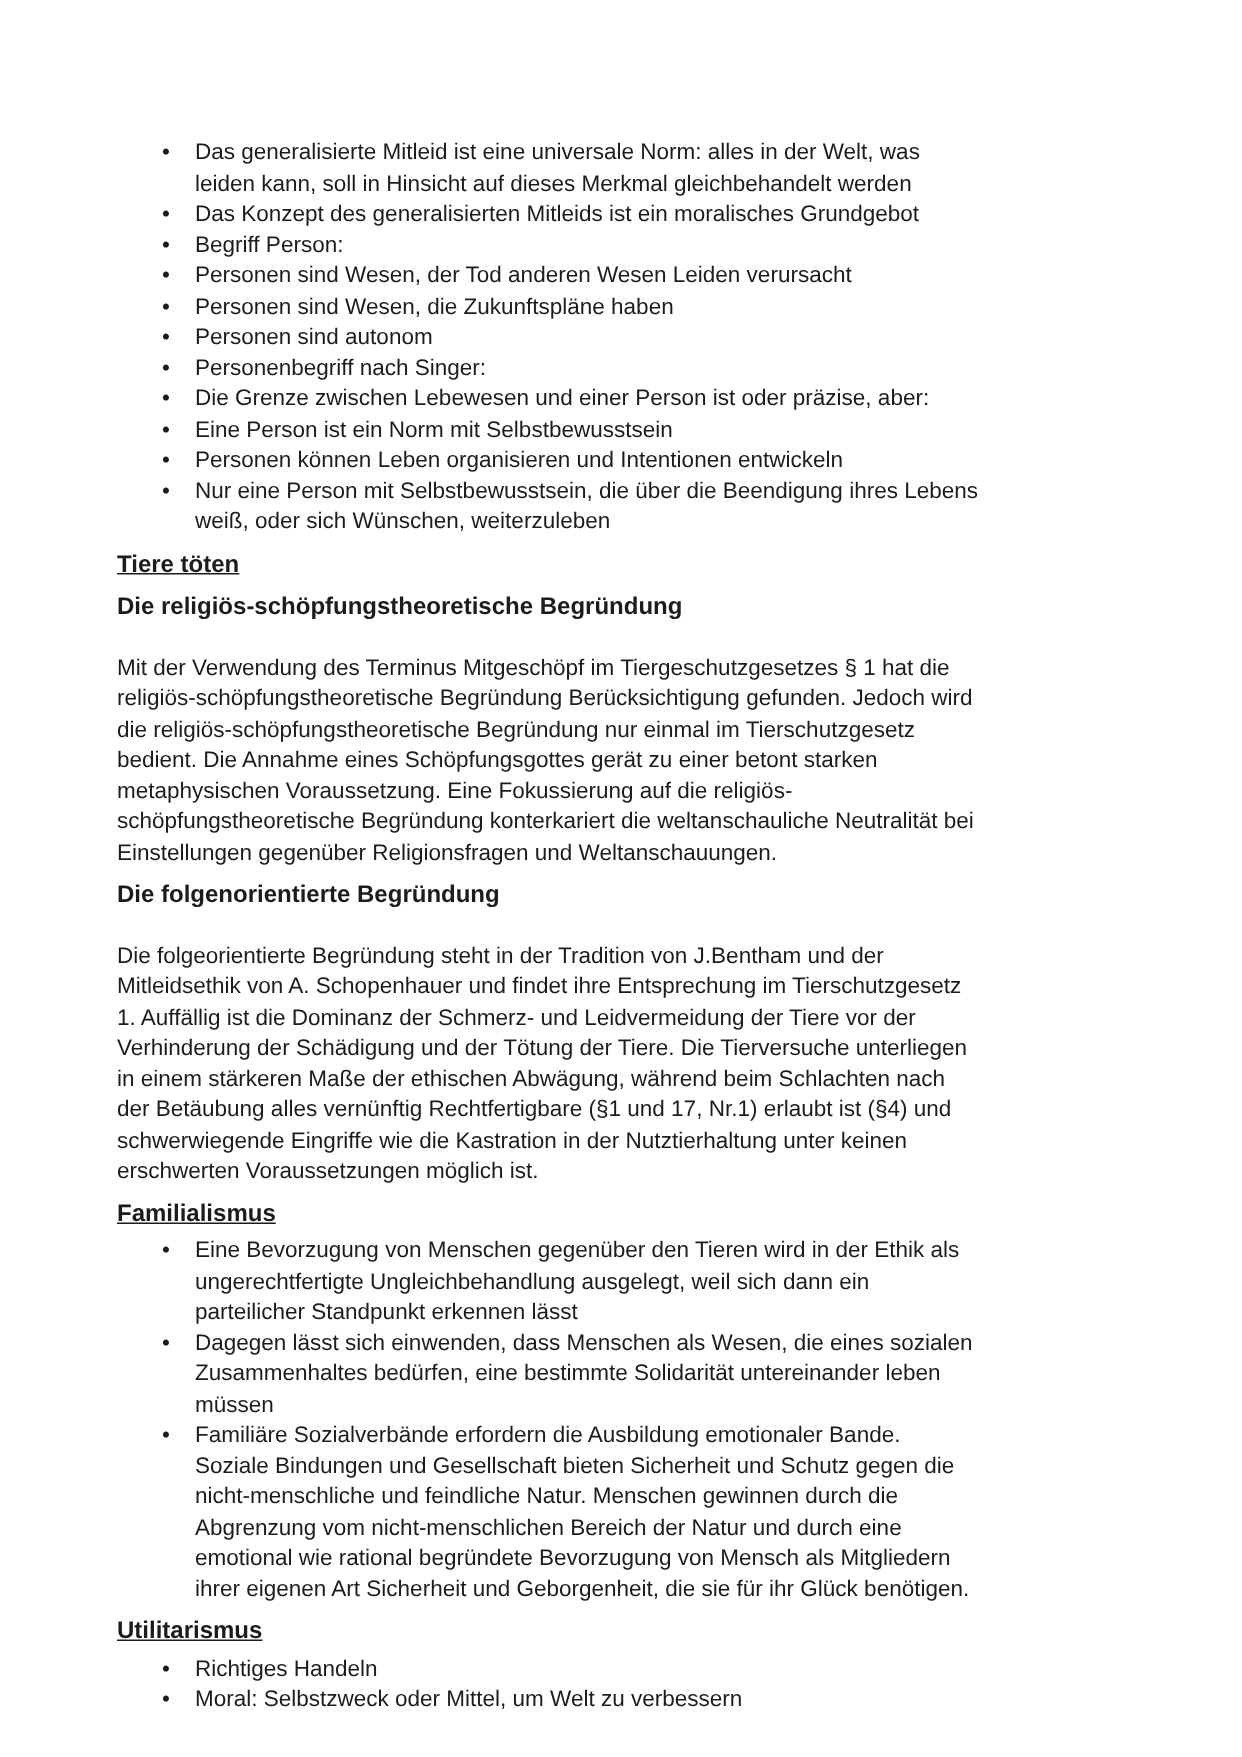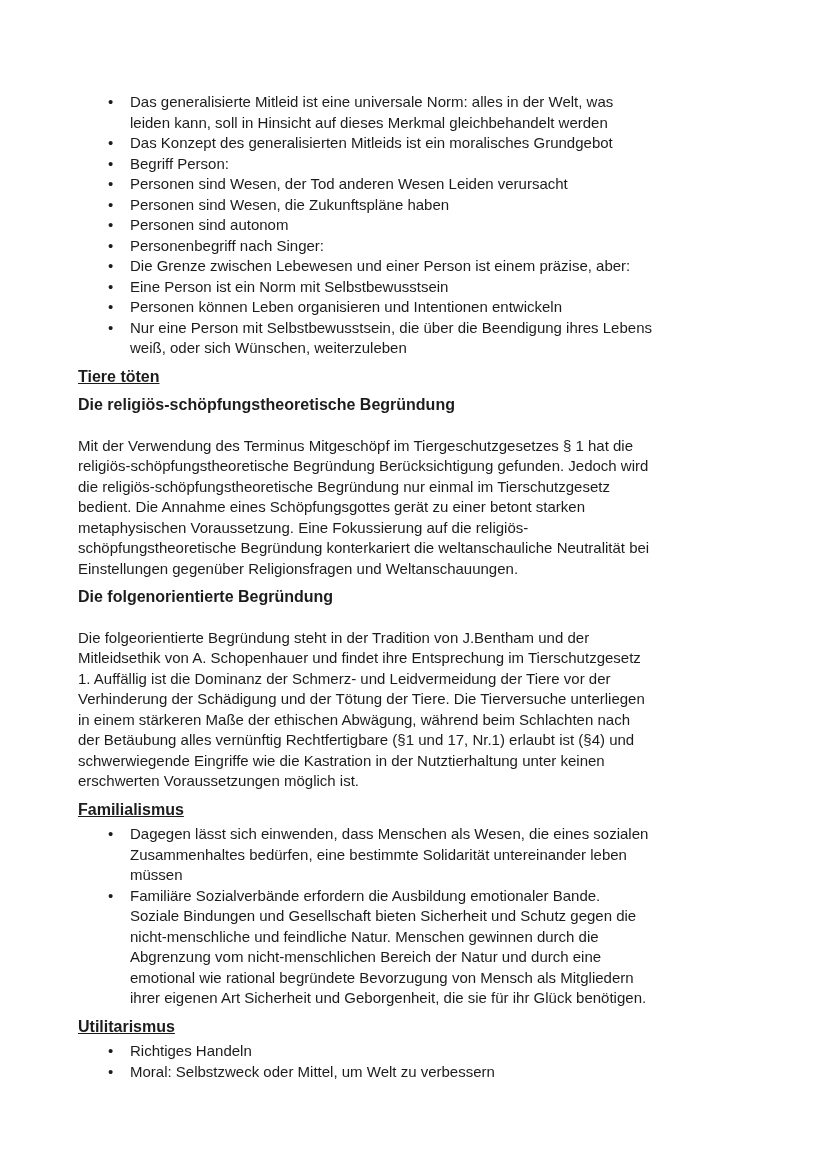--- a/index.html
+++ b/index.html
@@ -79,21 +79,21 @@
     <li>
         <span class="bullet"></span>
         <span class="li-text">Personen sind autonom</span>
       </li>
     <li>
         <span class="bullet"></span>
         <span class="li-text">Personenbegriff nach Singer:</span>
       </li>
     <li>
         <span class="bullet"></span>
-        <span class="li-text">Die Grenze zwischen Lebewesen und einer Person ist einem präzise, aber:</span>
+        <span class="li-text">Die Grenze zwischen Lebewesen und einer Person ist oder präzise, aber:</span>
       </li>
     <li>
         <span class="bullet"></span>
         <span class="li-text">Eine Person ist ein Norm mit Selbstbewusstsein</span>
       </li>
     <li>
         <span class="bullet"></span>
         <span class="li-text">Personen können Leben organisieren und Intentionen entwickeln</span>
       </li>
     <li>
@@ -107,20 +107,24 @@
   <h2 class="doc-heading">Die religiös-schöpfungstheoretische Begründung</h2>
   <p class="doc-para">Mit der Verwendung des Terminus Mitgeschöpf im Tiergeschutzgesetzes § 1 hat die religiös-schöpfungstheoretische Begründung Berücksichtigung gefunden. Jedoch wird die religiös-schöpfungstheoretische Begründung nur einmal im Tierschutzgesetz bedient. Die Annahme eines Schöpfungsgottes gerät zu einer betont starken metaphysischen Voraussetzung. Eine Fokussierung auf die religiös-schöpfungstheoretische Begründung konterkariert die weltanschauliche Neutralität bei Einstellungen gegenüber Religionsfragen und Weltanschauungen.</p>
 
   <h2 class="doc-heading">Die folgenorientierte Begründung</h2>
   <p class="doc-para">Die folgeorientierte Begründung steht in der Tradition von J.Bentham und der Mitleidsethik von A. Schopenhauer und findet ihre Entsprechung im Tierschutzgesetz 1. Auffällig ist die Dominanz der Schmerz- und Leidvermeidung der Tiere vor der Verhinderung der Schädigung und der Tötung der Tiere. Die Tierversuche unterliegen in einem stärkeren Maße der ethischen Abwägung, während beim Schlachten nach der Betäubung alles vernünftig Rechtfertigbare (§1 und 17, Nr.1) erlaubt ist (§4) und schwerwiegende Eingriffe wie die Kastration in der Nutztierhaltung unter keinen erschwerten Voraussetzungen möglich ist.</p>
 
   <h2 class="doc-heading underline">Familialismus</h2>
   <ul class="doc-list">
     <li>
         <span class="bullet"></span>
+        <span class="li-text">Eine Bevorzugung von Menschen gegenüber den Tieren wird in der Ethik als ungerechtfertigte Ungleichbehandlung ausgelegt, weil sich dann ein parteilicher Standpunkt erkennen lässt</span>
+      </li>
+    <li>
+        <span class="bullet"></span>
         <span class="li-text">Dagegen lässt sich einwenden, dass Menschen als Wesen, die eines sozialen Zusammenhaltes bedürfen, eine bestimmte Solidarität untereinander leben müssen</span>
       </li>
     <li>
         <span class="bullet"></span>
         <span class="li-text">Familiäre Sozialverbände erfordern die Ausbildung emotionaler Bande. Soziale Bindungen und Gesellschaft bieten Sicherheit und Schutz gegen die nicht-menschliche und feindliche Natur. Menschen gewinnen durch die Abgrenzung vom nicht-menschlichen Bereich der Natur und durch eine emotional wie rational begründete Bevorzugung von Mensch als Mitgliedern ihrer eigenen Art Sicherheit und Geborgenheit, die sie für ihr Glück benötigen.</span>
       </li>
   </ul>
 
   <h2 class="doc-heading underline">Utilitarismus</h2>
   <ul class="doc-list">

